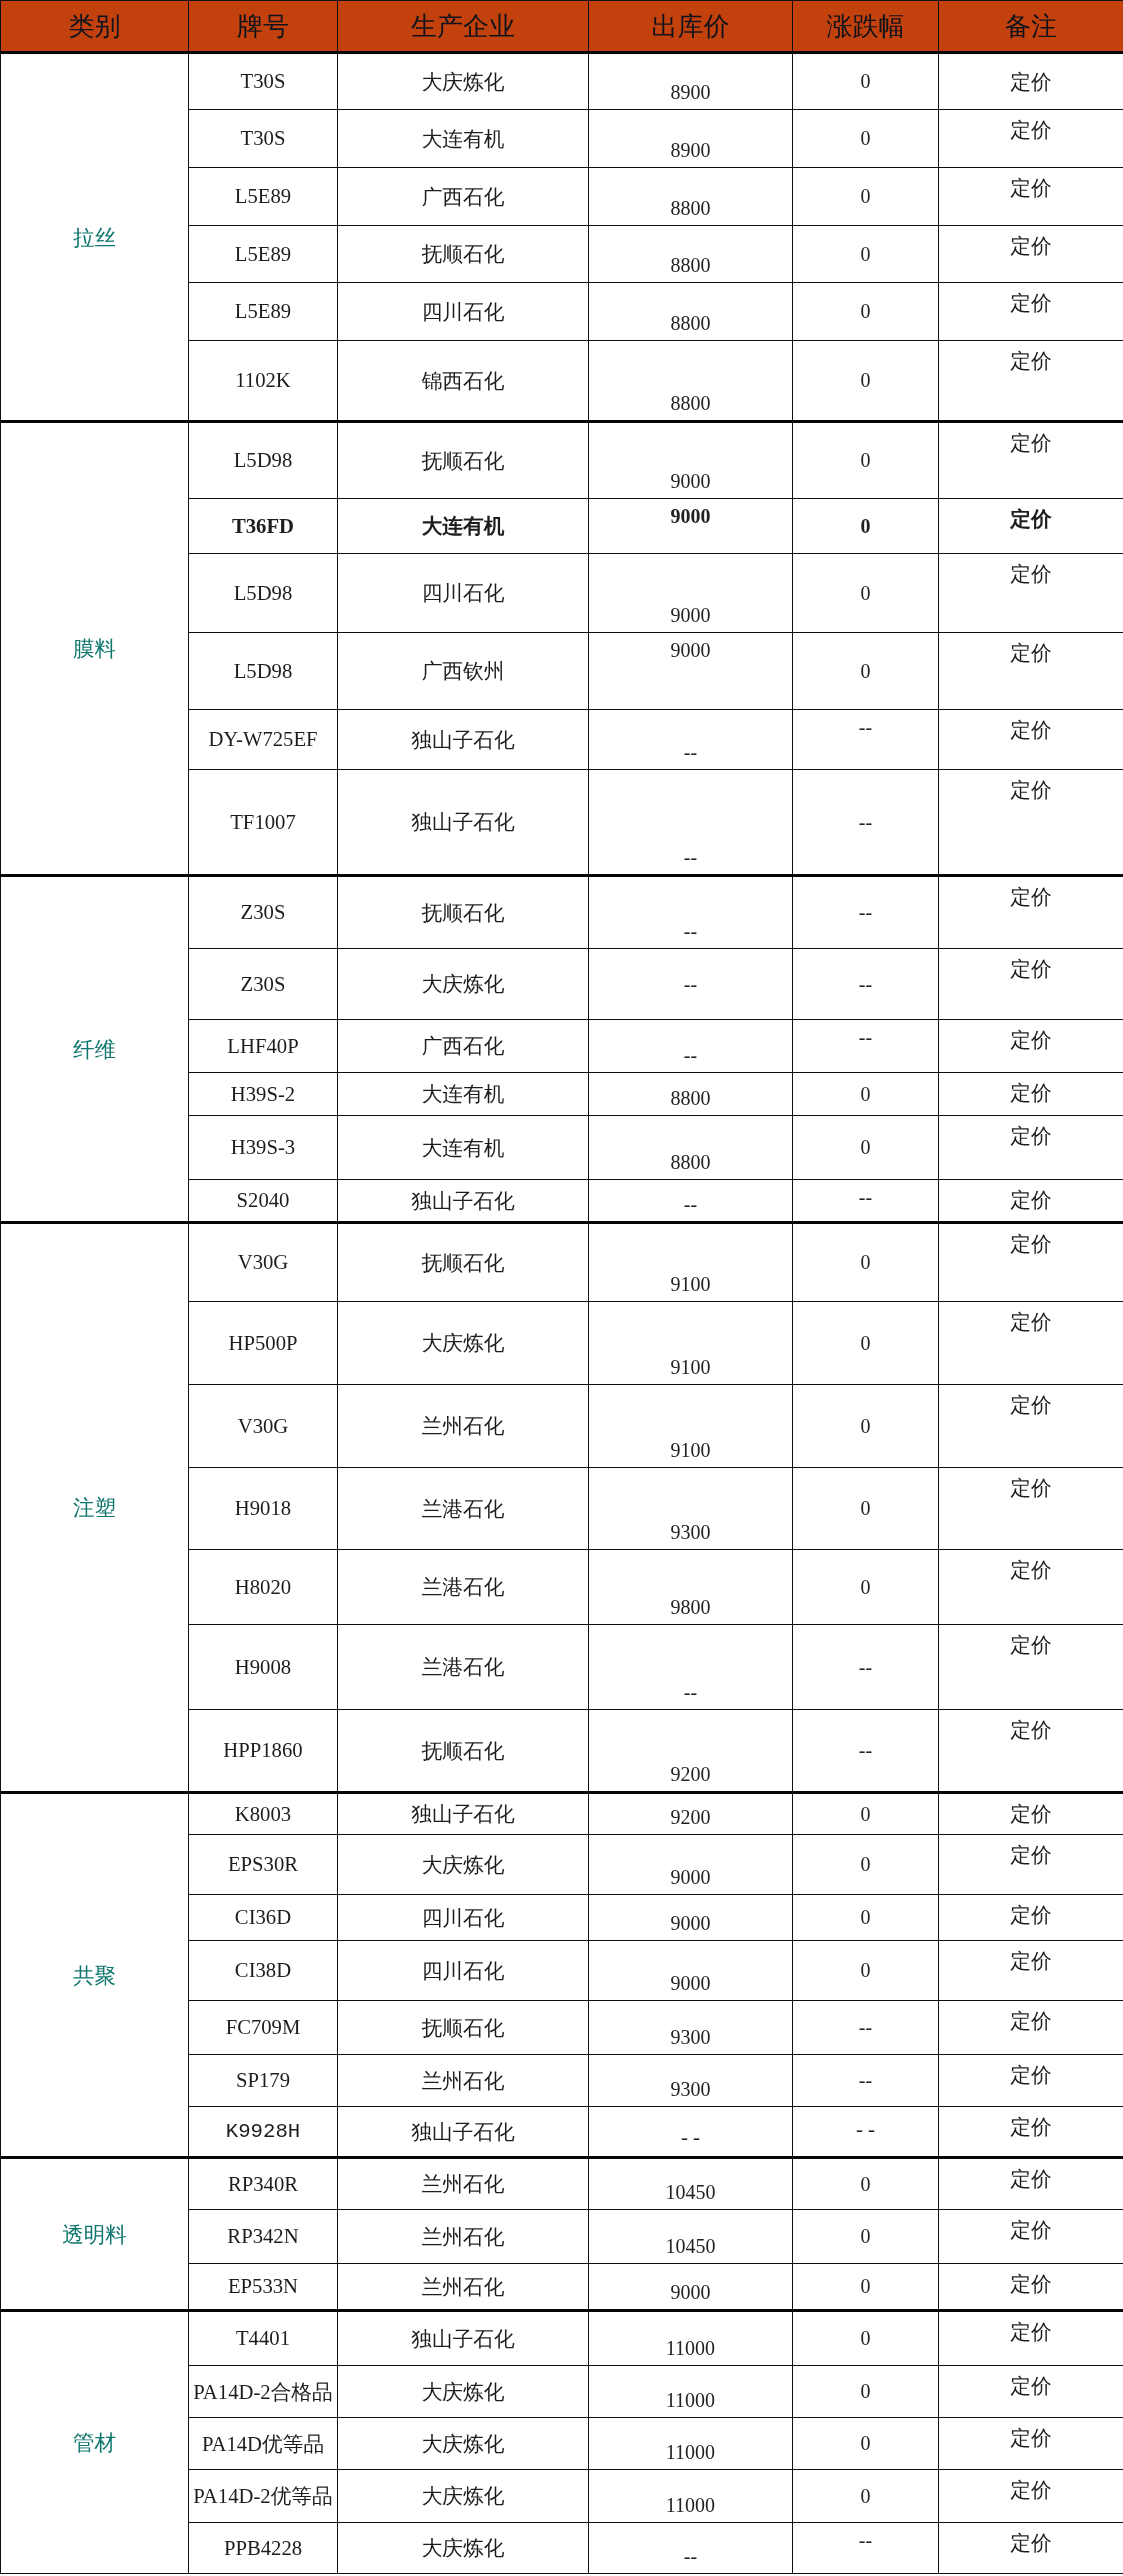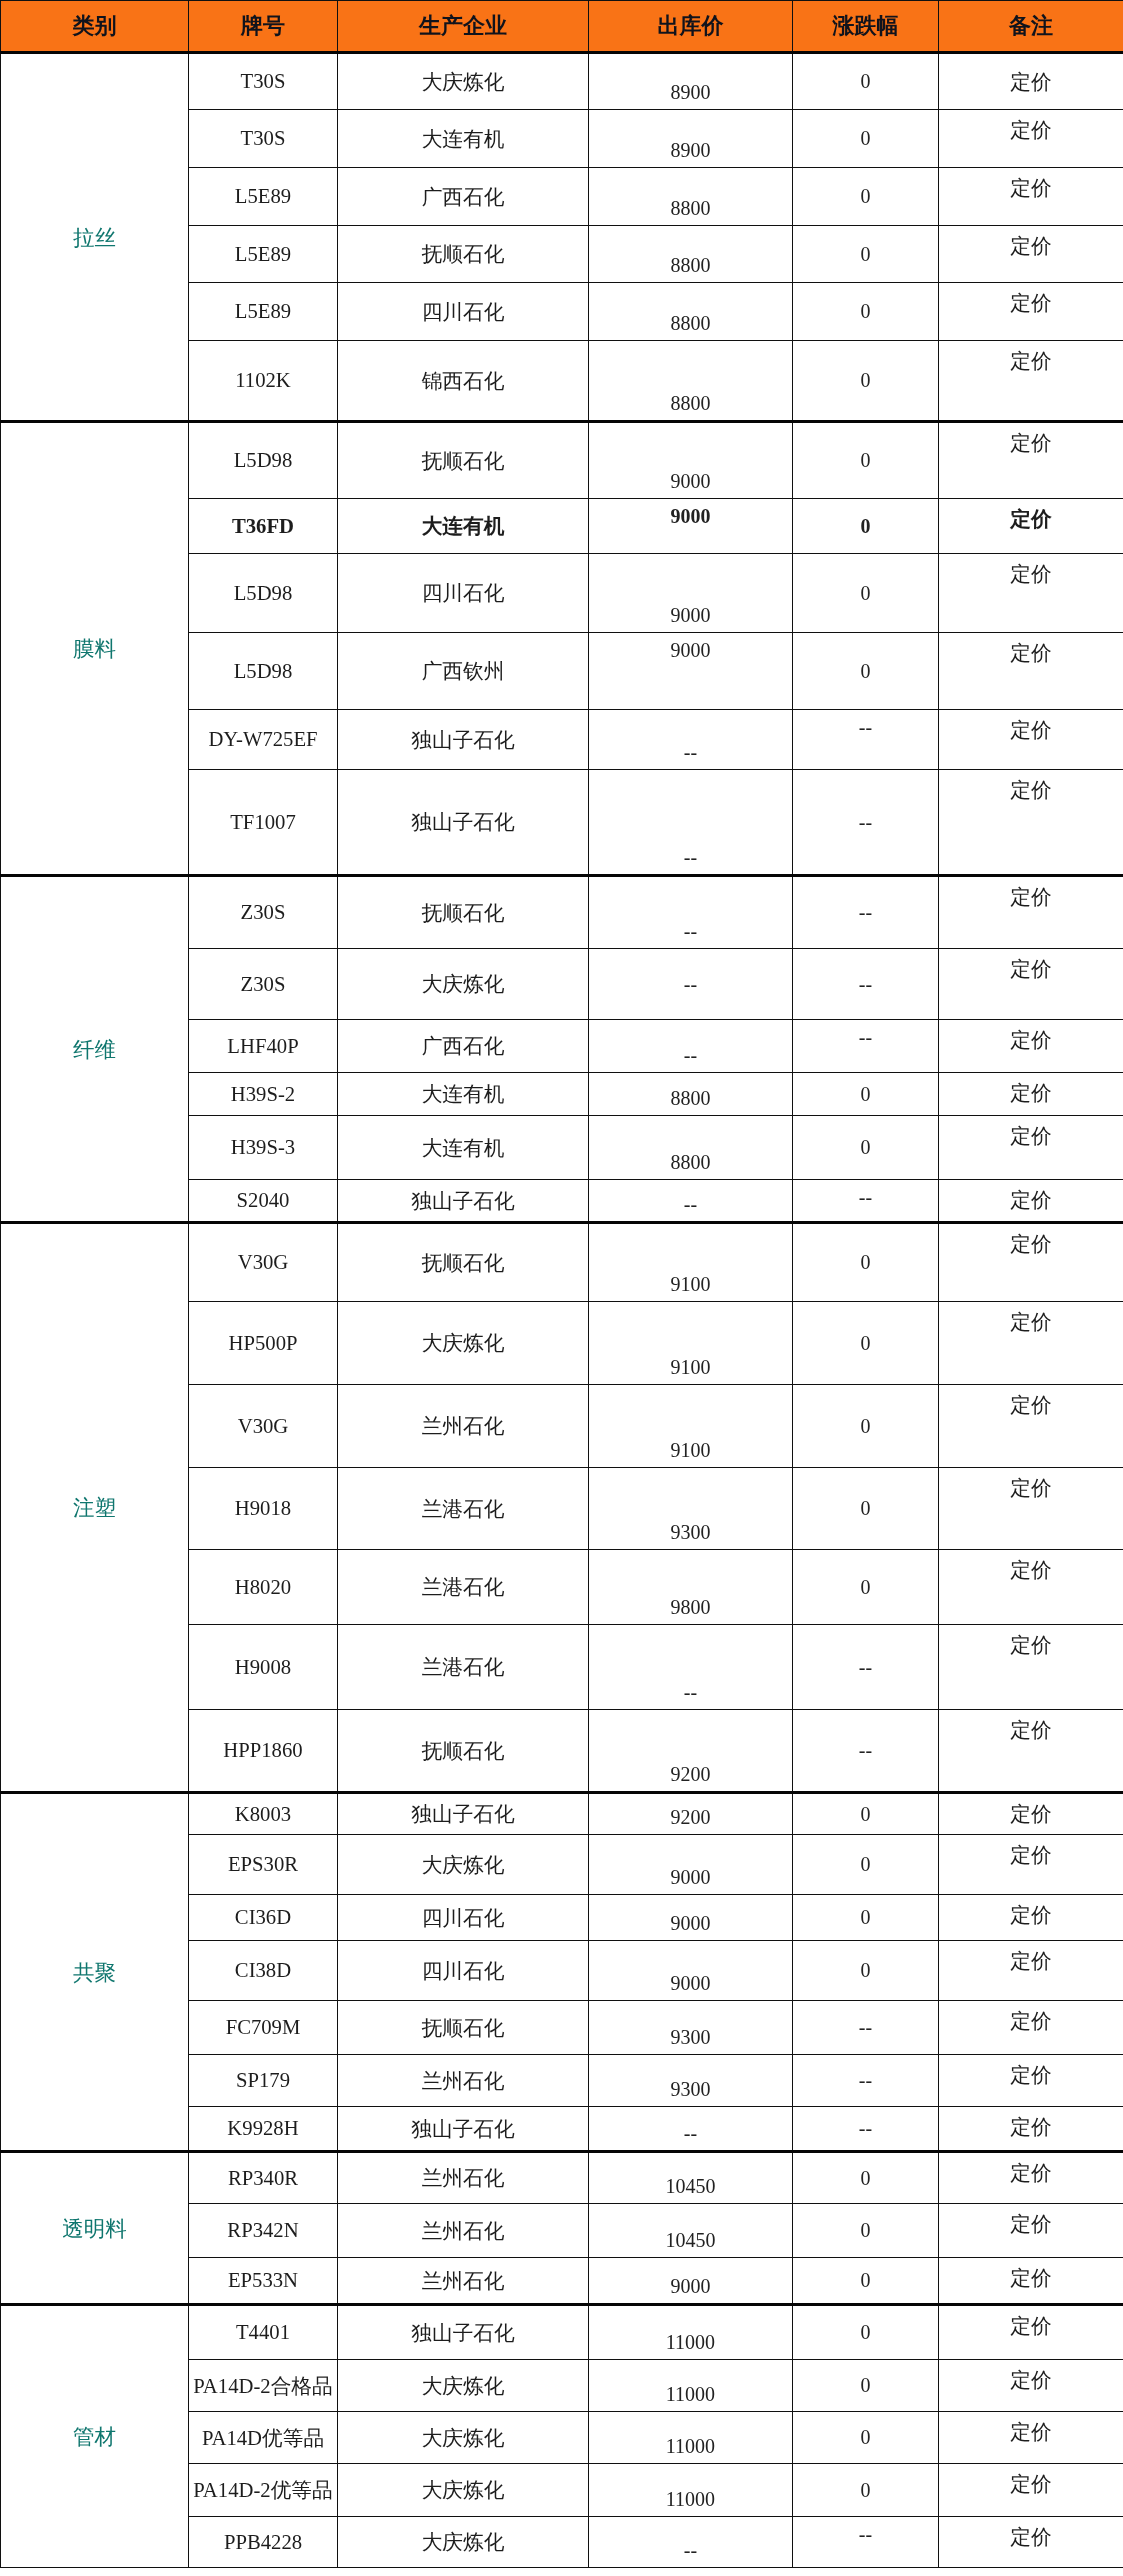--- a/index.html
+++ b/index.html
@@ -1,23 +1,23 @@
 <!DOCTYPE html>
 <html style="font-size:13.8px"><head>
 <meta charset="utf-8">
 <style>
   html,body{margin:0;padding:0;background:#ffffff;}
   body{width:1123px;font-family:"Liberation Serif","DejaVu Serif",serif;}
   table{border-collapse:collapse;table-layout:fixed;width:1123px;border:1.7px solid #101010;}
   th,td{border:1.7px solid #101010;padding:0;text-align:center;overflow:hidden;}
   thead th{
-    background:#f97316;
+    background:#c2410c;
     height:50px;
-    font-size:22px;
-    font-weight:bold;
+    font-size:26px;
+    font-weight:normal;
     color:#10131c;
     border-bottom:3.4px solid #050505;
     vertical-align:middle;
   }
   td{font-size:20.7px;color:#1d1d1d;background:#ffffff;}
   td.num{font-size:20px;color:#222222;}
   td.cat-cell{font-size:21.5px;color:#0f766e;vertical-align:middle;}
   .v-top{vertical-align:top;padding-top:6px;}
   .v-middle{vertical-align:middle;}
   .v-bottom{vertical-align:bottom;padding-bottom:5.2px;margin-top:40px;}
@@ -261,21 +261,21 @@
         <td class="v-middle num">--</td>
         <td class="v-top">定价</td>
       </tr>
       <tr style="height: 52px;">
         <td class="v-middle">SP179</td>
         <td class="v-middle">兰州石化</td>
         <td class="v-bottom num">9300</td>
         <td class="v-middle num">--</td>
         <td class="v-top">定价</td>
       </tr>
-      <tr style="height: 45px;">
+      <tr style="height: 51px; font-family: Liberation Mono, monospace;">
         <td class="v-middle">K9928H</td>
         <td class="v-middle">独山子石化</td>
         <td class="v-bottom num">--</td>
         <td class="v-middle num">--</td>
         <td class="v-top">定价</td>
       </tr>
       <tr class="sec-start" style="height: 52px;">
         <td rowspan="3" class="cat-cell">透明料</td>
         <td class="v-middle">RP340R</td>
         <td class="v-middle">兰州石化</td>

